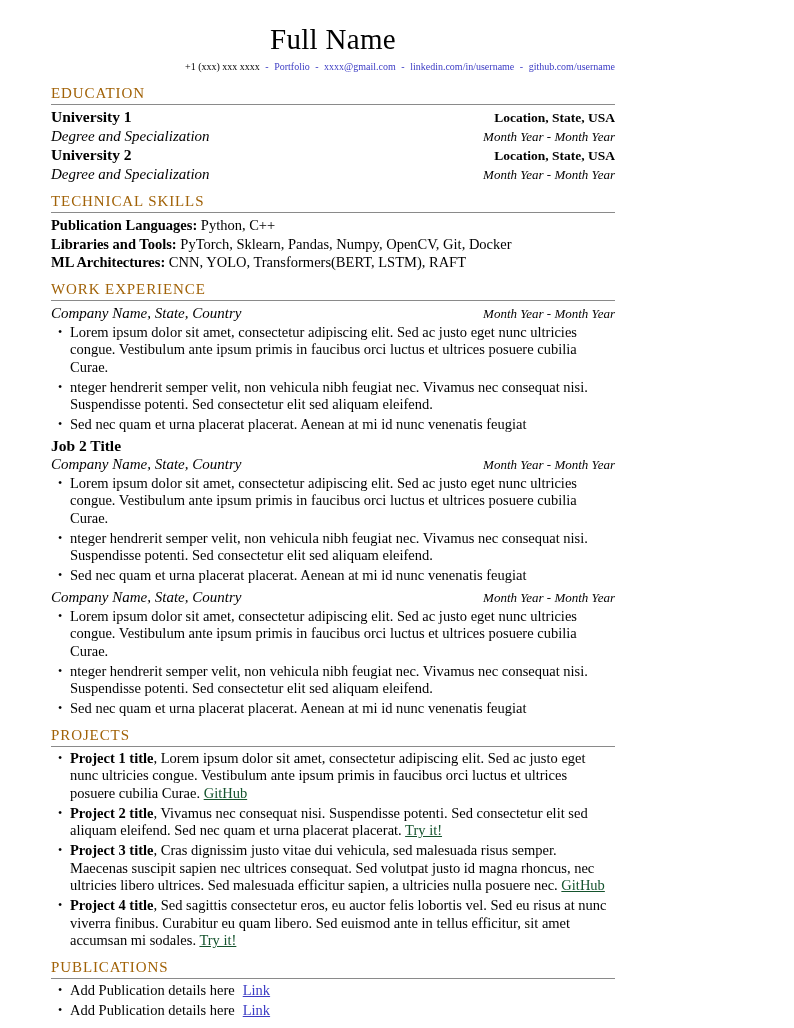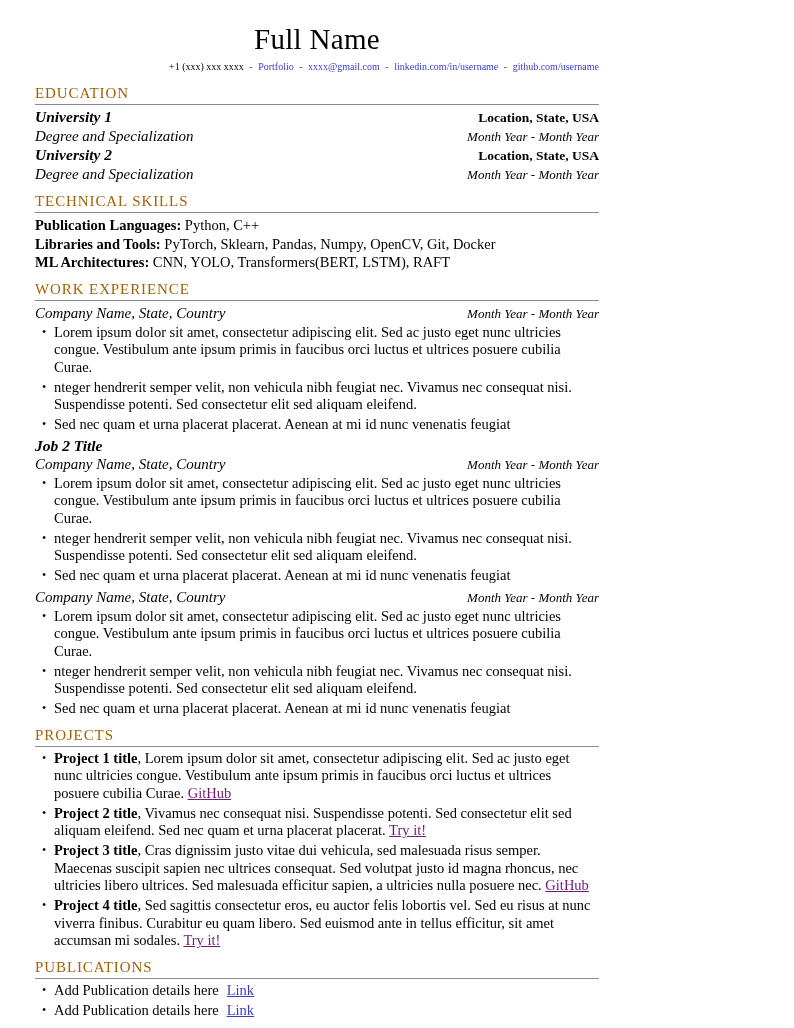--- a/index.html
+++ b/index.html
@@ -13,20 +13,21 @@
     font-family: "Liberation Serif", "DejaVu Serif", serif;
     color: #000000;
     overflow: hidden;
   }
   .page {
     width: 636px;
     height: 1028px;
     box-sizing: border-box;
     padding: 14px 37px 0 35px;
     position: relative;
+    margin-left: 16px;
   }
 
   
   .name {
     text-align: center;
     font-size: 29px;
     font-weight: 400;
     line-height: 34px;
     letter-spacing: 0.3px;
     margin: 8px 0 2px 0;
@@ -67,21 +68,20 @@
   
   .row {
     display: flex;
     justify-content: space-between;
     align-items: baseline;
     line-height: 18px;
   }
   .entity {
     font-size: 15.5px;
     font-weight: bold;
-    font-style: italic;
   }
   .meta-bold {
     font-size: 13.5px;
     font-weight: bold;
     text-align: right;
   }
   .sub {
     font-size: 15px;
     font-style: italic;
   }
@@ -115,21 +115,21 @@
     content: "\2022";
     position: absolute;
     left: 7px;
     top: 0;
     font-size: 12px;
   }
   .job-bullets { margin-top: 2px; }
   .job-block { margin-top: 3px; }
   .proj-title { font-weight: bold; }
   .inline-link {
-    color: #701a75;
+    color: #14532d;
   }
   .pub-link {
     color: #3b3bc4;
     text-decoration: underline;
     margin-left: 8px;
   }
   .activity-role { font-weight: bold; }
   .projects-list > li { margin-bottom: 3px; }
   .pub-list > li {
     font-size: 14.5px;

